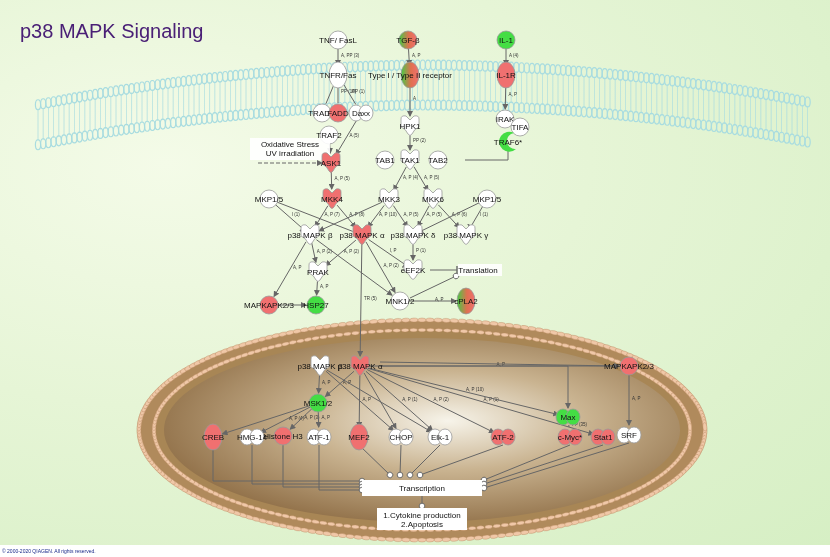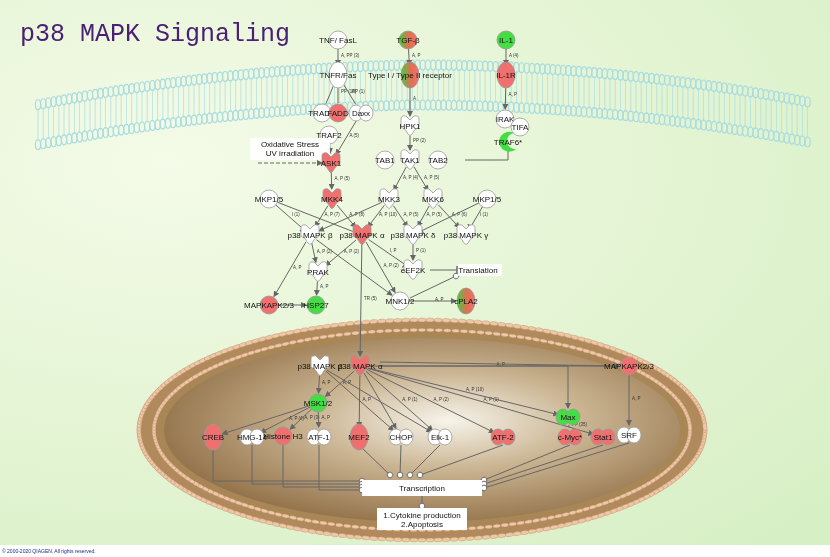--- a/index.html
+++ b/index.html
@@ -1,19 +1,19 @@
 <!DOCTYPE html>
 <html><head>
 <meta charset="utf-8">
 <style>
   html,body{margin:0;padding:0;}
   body{width:830px;height:557px;overflow:hidden;background:#fff;font-family:"Liberation Sans",sans-serif;position:relative;}
   #stage{position:absolute;left:0;top:0;width:830px;height:545px;
     background:radial-gradient(ellipse at 20% 30%, #f4fbe8 0%, #e6f5d6 45%, #d6efc4 100%);}
-  #title{position:absolute;left:20px;top:20px;font-size:25px;color:#4a2076;font-family:Liberation Mono, monospace;}
+  #title{position:absolute;left:20px;top:20px;font-size:20px;color:#4a2076;font-family:Liberation Sans, sans-serif;}
   #footer{position:absolute;left:2px;top:548px;font-size:5px;color:#1a2a8a;}
   svg{position:absolute;left:0;top:0;}
   .lbl{font-family:"Liberation Sans",sans-serif;font-size:8px;fill:#111;}
   .elbl{font-family:"Liberation Sans",sans-serif;font-size:4.5px;fill:#333;}
   .edge{stroke:#666;stroke-width:1;fill:none;}
 </style>
 </head>
 <body>
 
 <div id="stage">

